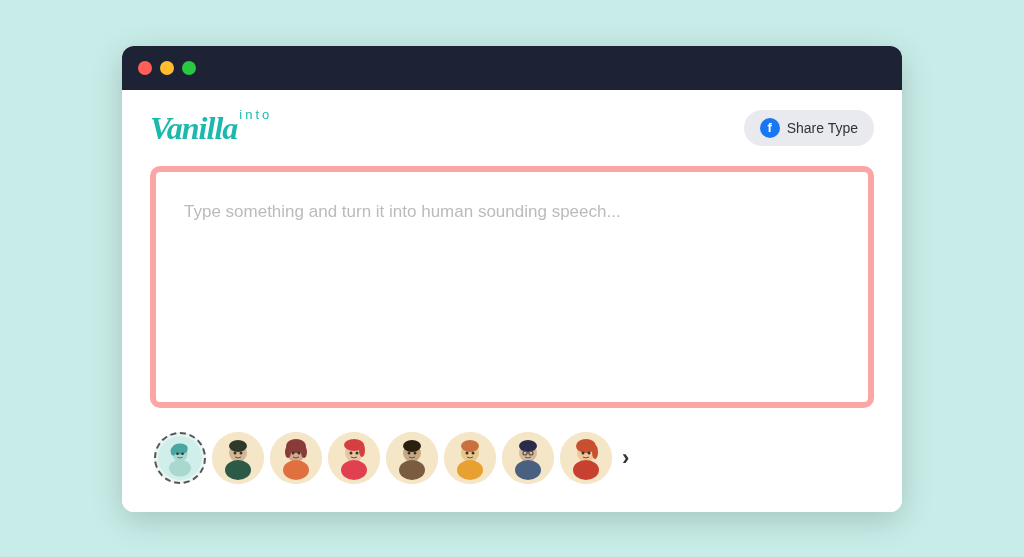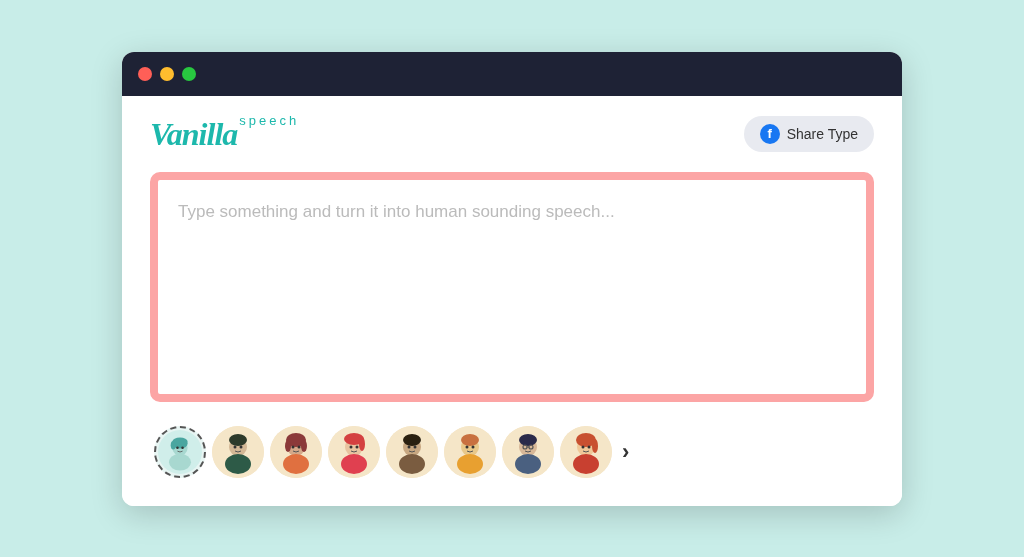--- a/index.html
+++ b/index.html
@@ -100,23 +100,23 @@
       display: flex;
       align-items: center;
       justify-content: center;
       color: #fff;
       font-size: 13px;
       font-weight: bold;
       font-family: Arial, sans-serif;
     }
 
     .text-area-wrapper {
-      border: 8px solid #fca5a5;
+      border: 6px solid #fca5a5;
       border-radius: 10px;
-      padding: 0;
+      padding: 8px;
       margin-bottom: 24px;
     }
 
     .main-textarea {
       width: 100%;
       height: 210px;
       border: none;
       outline: none;
       resize: none;
       font-size: 17px;
@@ -183,21 +183,21 @@
     <span class="dot dot-red"></span>
     <span class="dot dot-yellow"></span>
     <span class="dot dot-green"></span>
   </div>
 
   <div class="content-area">
 
     <div class="header-row">
       <div class="logo-area">
         <span class="logo-text">Vanilla</span>
-        <span class="logo-subtext">speech</span>
+        <span class="logo-subtext">into</span>
       </div>
       <button class="share-btn">
         <span class="fb-icon">f</span>
         <span>Share Type</span>
       </button>
     </div>
 
     <div class="text-area-wrapper">
       <textarea class="main-textarea" placeholder="Type something and turn it into human sounding speech..." style=""></textarea>
     </div>

